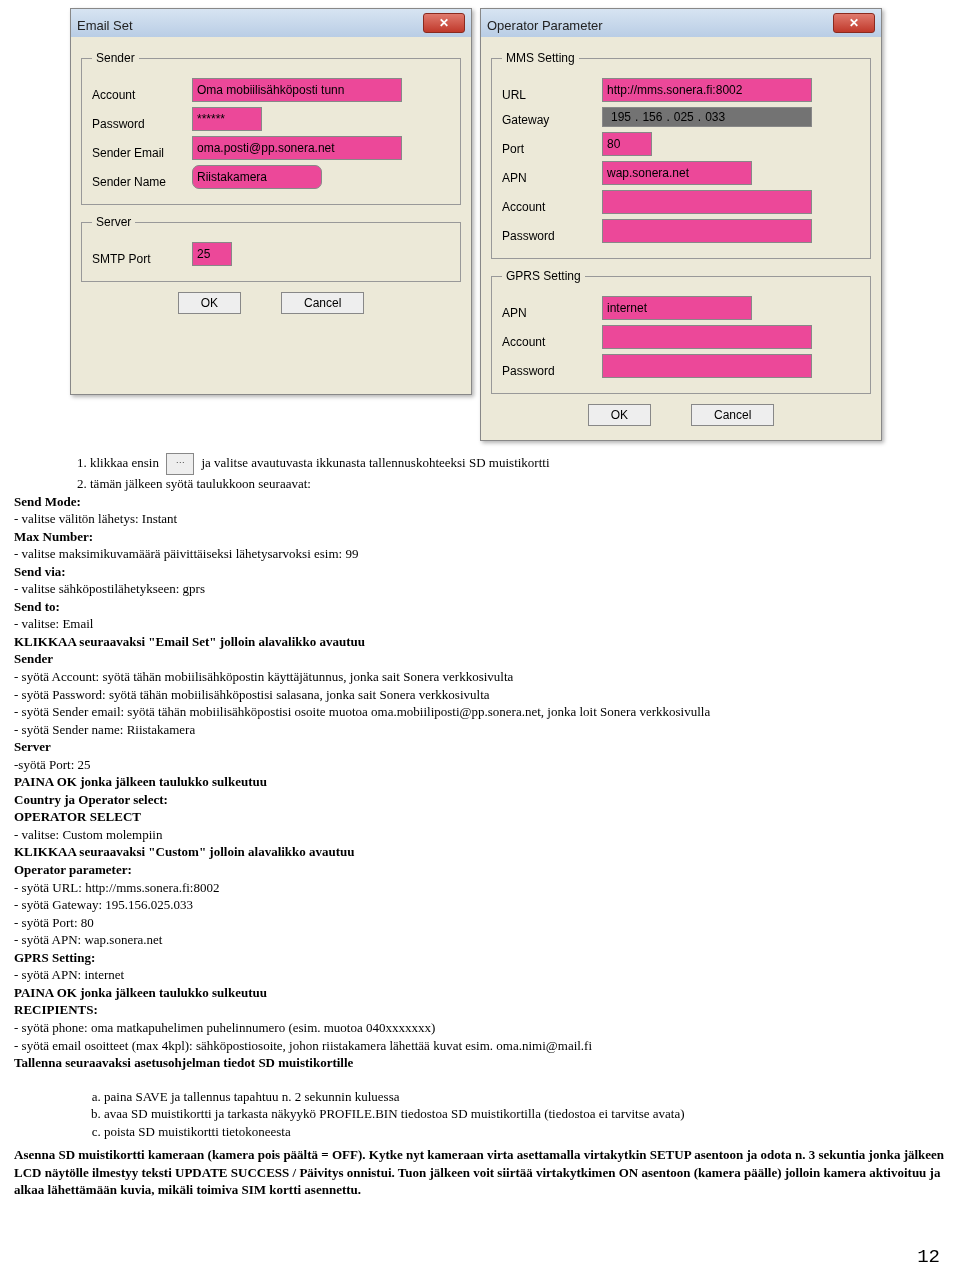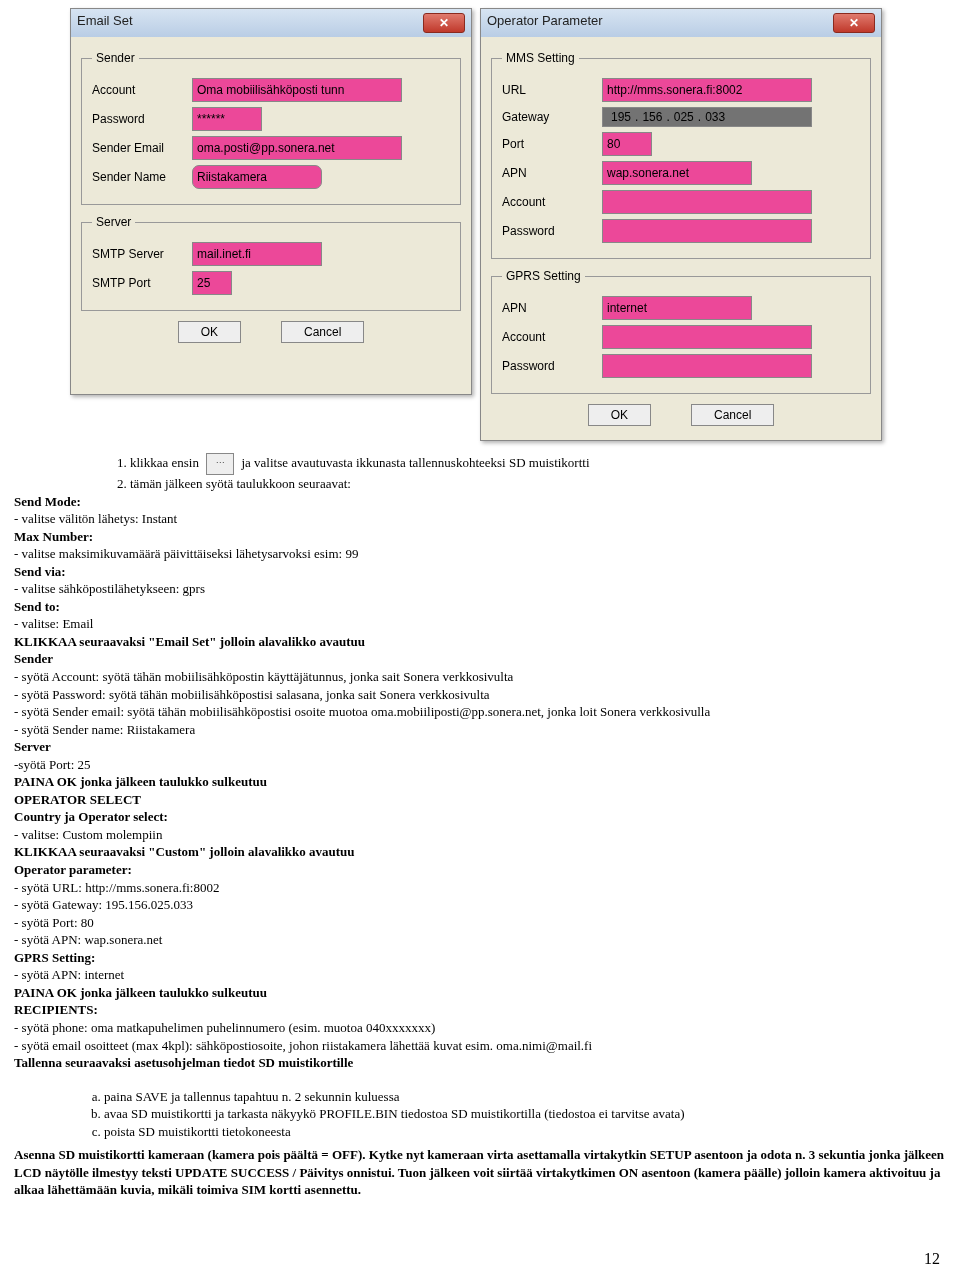--- a/index.html
+++ b/index.html
@@ -1,38 +1,38 @@
 <!DOCTYPE html>
 <html><head>
 <meta charset="utf-8">
 <style>
 body{margin:0;font-family:Arial,sans-serif;background:#fff;width:960px}
 .dialogs{display:flex;gap:8px;padding:8px 8px 0 70px}
 .dlg{background:#ece9d8;border:1px solid #888;width:400px;box-shadow:2px 2px 4px rgba(0,0,0,.3)}
-.titlebar{display:flex;align-items:flex-start;background:linear-gradient(180deg,#d7e4f2,#b9cde5);padding:4px 6px;font-size:13px;color:#222}
+.titlebar{display:flex;align-items:flex-end;background:linear-gradient(180deg,#d7e4f2,#b9cde5);padding:4px 6px;font-size:13px;color:#222}
 .titlebar .closebtn{margin-left:auto;width:40px;height:18px;background:linear-gradient(180deg,#e07a6e,#c0392b);border:1px solid #8a2a1f;border-radius:3px;display:flex;align-items:center;justify-content:center;color:#fff;font-weight:bold;font-size:12px;cursor:pointer}
 .dlgbody{padding:8px 10px 14px}
 fieldset{border:1px solid #999;margin:6px 0 10px;padding:8px 10px 10px}
 fieldset legend{font-size:12px;padding:0 4px}
-.row{display:flex;align-items:center;margin:5px 0;font-size:12px}
+.row{display:flex;align-items:flex-end;margin:5px 0;font-size:12px}
 .row label{width:100px}
 .row input[type=text]{border:1px solid #888;background:#ec4899;padding:2px 4px;font-size:12px;height:18px}
 .row input.w{width:200px}
 .row input.s{width:60px}
 .ipseg{display:flex;align-items:center;border:1px solid #888;background:#737373;padding:2px 4px;font-size:12px;width:200px}
 .ipseg span{padding:0 4px}
 .btnrow{display:flex;gap:40px;justify-content:center;margin-top:10px}
 button.wbtn{font-size:12px;padding:3px 22px;background:#eee;border:1px solid #888;cursor:pointer}
 .instr{padding:12px 14px 20px;font-size:13px;line-height:1.35;font-family:"Times New Roman",serif}
 .instr .iconbox{display:inline-block;width:26px;height:20px;border:1px solid #888;background:#eee;vertical-align:middle;margin:0 4px;font-size:9px;text-align:center}
 .instr p{margin:0}
 .instr .bold{font-weight:bold}
 ol.abc{list-style-type:lower-alpha;margin:16px 0 6px 90px;padding:0}
-ol.num{margin:0 0 0 116px;padding:0}
-.pgnum{position:absolute;right:20px;bottom:8px;font-family:Liberation Serif, serif;font-size:16px}
+ol.num{margin:0 0 0 76px;padding:0}
+.pgnum{position:absolute;right:20px;bottom:8px;font-family:Liberation Mono, monospace;font-size:19px}
 </style>
 </head>
 <body>
 
 <div class="dialogs">
 
   <div class="dlg" style="height:385px">
     <div class="titlebar">
       <span>Email Set</span>
       <div class="closebtn">✕</div>
@@ -52,24 +52,20 @@
             <label>Sender Email</label>
           <input type="text" class="w" value="oma.posti@pp.sonera.net" style="">
           </div>
         <div class="row">
             <label>Sender Name</label>
           <input type="text" class="w" style="width: 120px; border-radius: 7px;" value="Riistakamera">
           </div>
       </fieldset>
       <fieldset>
         <legend>Server</legend>
-        <div class="row">
-            <label>SMTP Server</label>
-          <input type="text" class="w" style="width: 120px;" value="mail.inet.fi">
-          </div>
         <div class="row">
             <label>SMTP Port</label>
           <input type="text" class="s" style="width: 30px;" value="25">
           </div>
       </fieldset>
       <div class="btnrow">
         <button class="wbtn">OK</button>
         <button class="wbtn">Cancel</button>
       </div>
     </div>
@@ -151,22 +147,22 @@
   <p>- valitse: Email</p>
   <p class="bold">KLIKKAA seuraavaksi "Email Set" jolloin alavalikko avautuu</p>
   <p class="bold">Sender</p>
   <p>- syötä Account: syötä tähän mobiilisähköpostin käyttäjätunnus, jonka sait Sonera verkkosivulta</p>
   <p> - syötä Password: syötä tähän mobiilisähköpostisi salasana, jonka sait Sonera verkkosivulta</p>
   <p>- syötä Sender email: syötä tähän mobiilisähköpostisi osoite muotoa oma.mobiiliposti@pp.sonera.net, jonka loit Sonera verkkosivulla</p>
   <p>- syötä Sender name: Riistakamera</p>
   <p class="bold">Server</p>
   <p>-syötä Port: 25</p>
   <p class="bold">PAINA OK jonka jälkeen taulukko sulkeutuu</p>
+  <p class="bold">Country ja Operator select:</p>
   <p class="bold">OPERATOR SELECT</p>
-  <p class="bold">Country ja Operator select:</p>
   <p>- valitse: Custom molempiin</p>
   <p class="bold">KLIKKAA seuraavaksi "Custom" jolloin alavalikko avautuu</p>
   <p class="bold">Operator parameter:</p>
   <p> - syötä URL: http://mms.sonera.fi:8002</p>
   <p>- syötä Gateway: 195.156.025.033</p>
   <p>- syötä Port: 80</p>
   <p>- syötä APN: wap.sonera.net</p>
   <p class="bold">GPRS Setting:</p>
   <p>- syötä APN: internet</p>
   <p class="bold">PAINA OK jonka jälkeen taulukko sulkeutuu</p>

